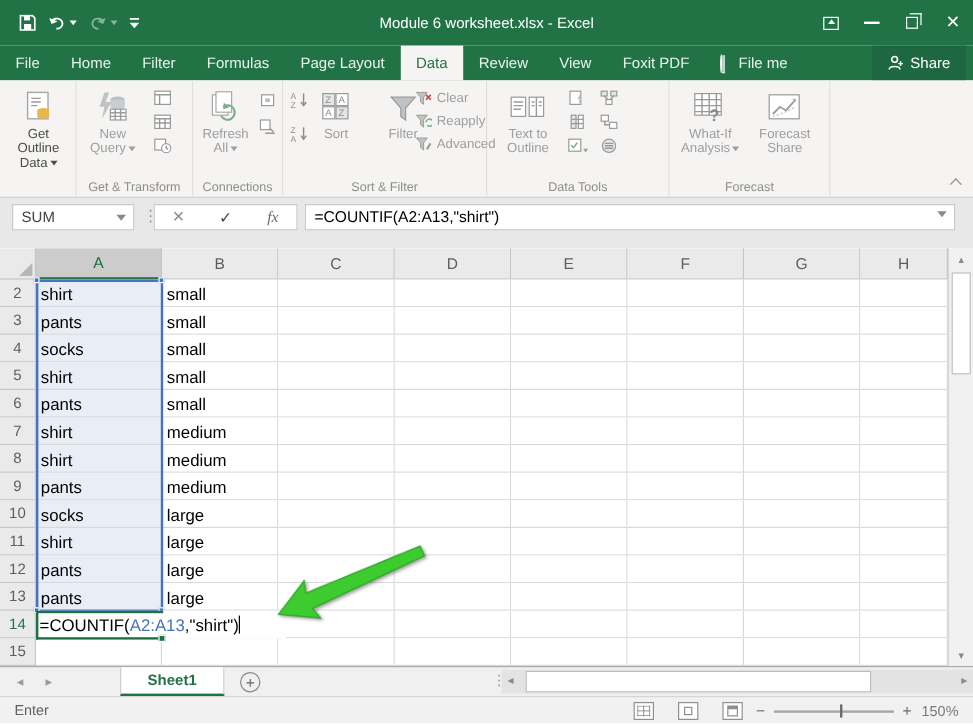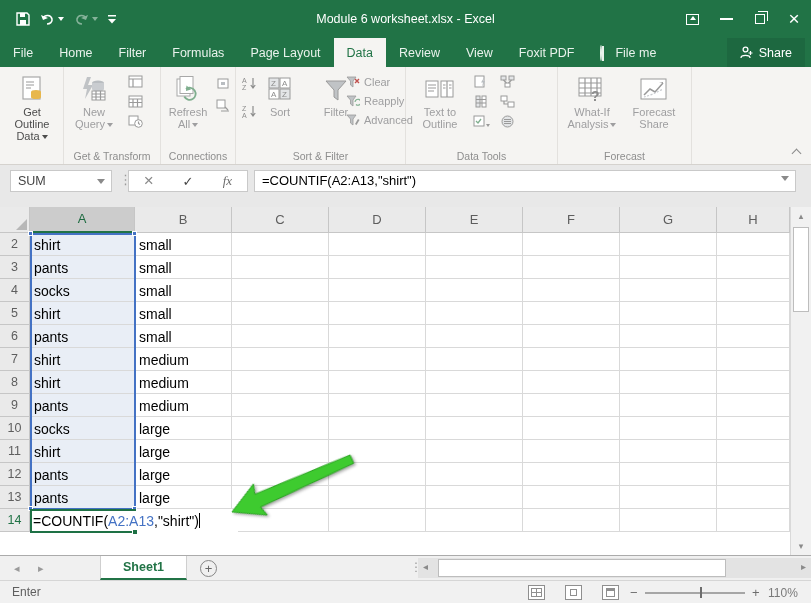--- a/index.html
+++ b/index.html
@@ -588,20 +588,31 @@
           <div class="rowh active">14</div>
           <div class="cell" style="width: 105px;"></div>
           <div class="cell" style="width: 97px;"></div>
           <div class="cell" style="width: 97px;"></div>
           <div class="cell" style="width: 97px;"></div>
           <div class="cell" style="width: 97px;"></div>
           <div class="cell" style="width: 97px;"></div>
           <div class="cell" style="width: 97px;"></div>
           <div class="cell" style="width: 73px;"></div>
         </div>
+        <div class="grow">
+          <div class="rowh">15</div>
+          <div class="cell" style="width: 105px;"></div>
+          <div class="cell" style="width: 97px;"></div>
+          <div class="cell" style="width: 97px;"></div>
+          <div class="cell" style="width: 97px;"></div>
+          <div class="cell" style="width: 97px;"></div>
+          <div class="cell" style="width: 97px;"></div>
+          <div class="cell" style="width: 97px;"></div>
+          <div class="cell" style="width: 73px;"></div>
+        </div>
       </div>
 
     <div id="range-border" class="abs"></div>
     <span class="handle" style="left:28px; top:24px;"></span>
     <span class="handle" style="left:132px; top:24px;"></span>
     <span class="handle" style="left:28px; top:299px;"></span>
     <span class="handle" style="left:132px; top:299px;"></span>
 
     <div id="edit-white" class="abs"></div>
     <div id="edit-border" class="abs"></div>
@@ -632,21 +643,21 @@
 
   <div id="statusbar" class="abs">
     <span id="status-mode">Enter</span>
     <span id="vi-normal" class="viewicon"></span>
     <span id="vi-layout" class="viewicon"></span>
     <span id="vi-break" class="viewicon"></span>
     <span id="zoom-out">−</span>
     <span id="zoom-track"></span>
     <span id="zoom-thumb"></span>
     <span id="zoom-in">+</span>
-    <span id="zoom-pct">110%</span>
+    <span id="zoom-pct">150%</span>
   </div>
 
   <svg id="arrow-overlay" class="abs">
     <g transform="translate(232,512) rotate(-23.8)">
       <polygon points="0,0 31,-17 28,-7 131,-4.5 131,4.5 28,7 31,17" fill="#3ecb2f" stroke="#2ba522" stroke-width="1" style="filter:drop-shadow(1px 2px 1.5px rgba(0,0,0,0.35));"></polygon>
     </g>
   </svg>
 
 </div>
 

